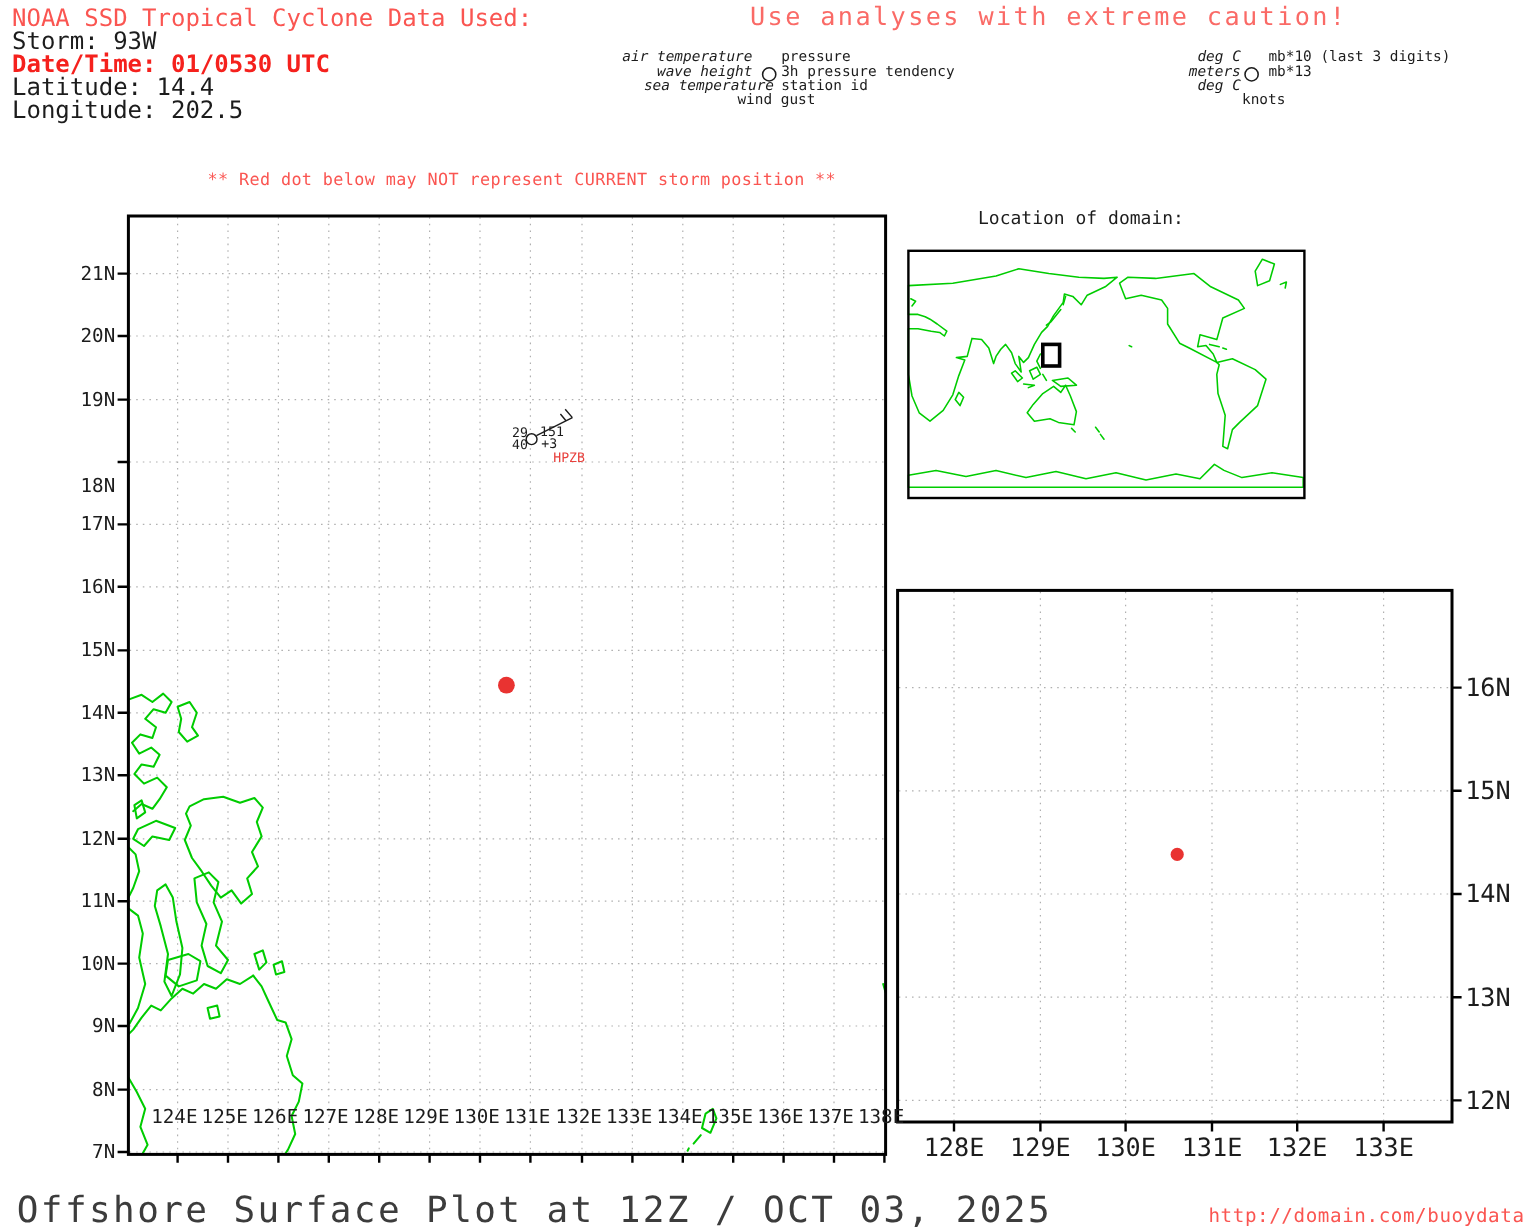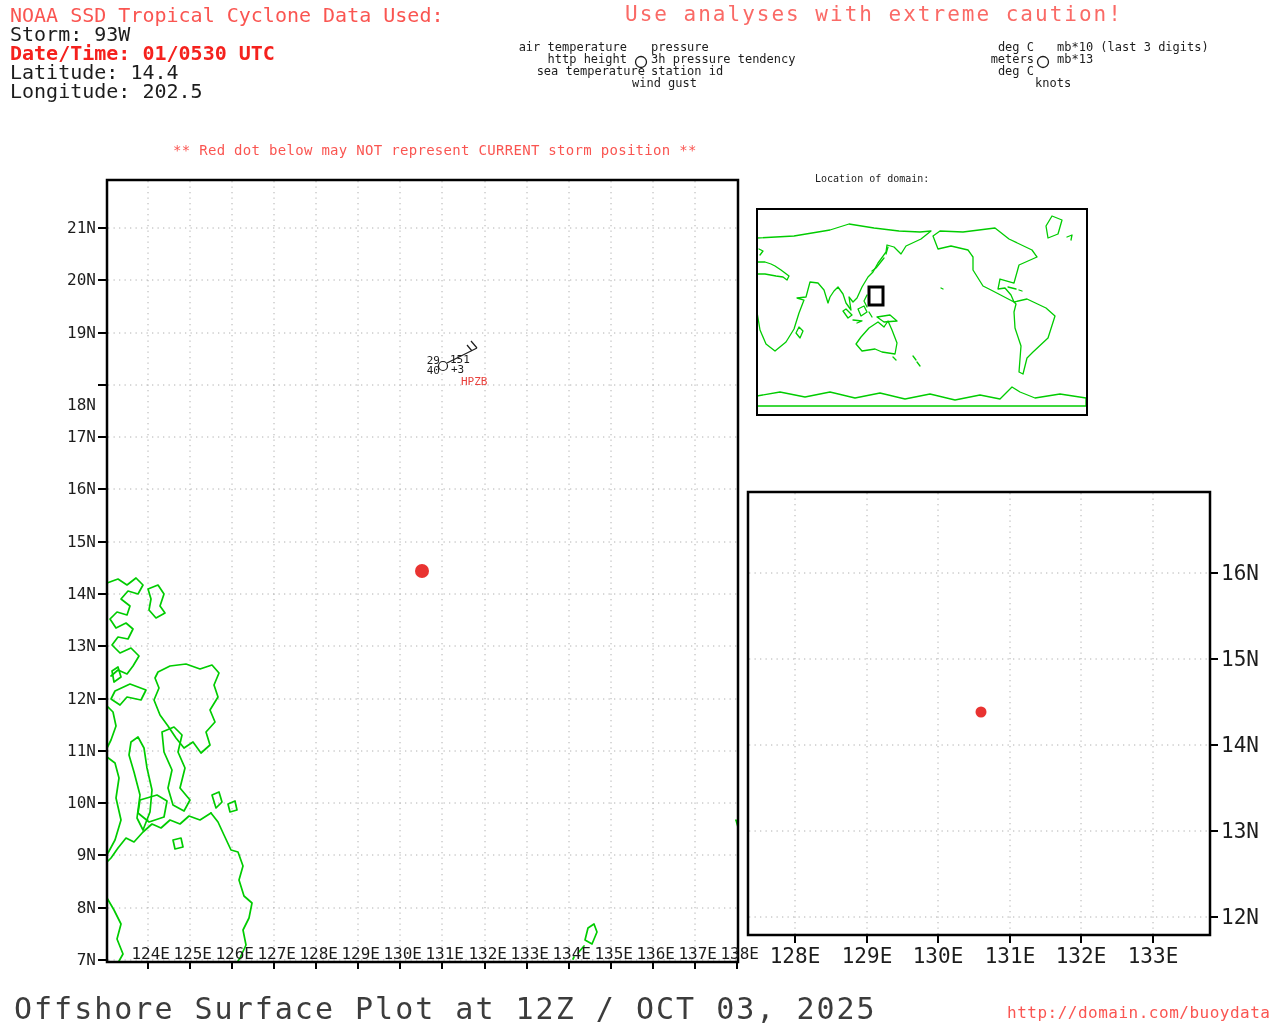--- a/index.html
+++ b/index.html
@@ -9,30 +9,30 @@
     color:#1c1c1c;overflow:hidden;
   }
   .abs{position:absolute;white-space:pre;}
   .red{color:#fa5551;}
   .red-strong{color:#f5211d;font-weight:bold;}
   .salmon{color:#fa6a66;}
   .hdr{font-size:20px;line-height:17px;}
   .caution{font-size:21px;letter-spacing:2px;}
   .warn{font-size:14px;letter-spacing:0.3px;}
   .leg{font-size:12px;line-height:12px;}
-  .leg-l{text-align:right;}
+  .leg-l{text-align:right;font-style:italic;}
   .axis-main{font-size:16px;line-height:18px;}
   .axis-zoom{font-size:21px;line-height:22px;}
   .lat-main{width:42px;text-align:right;left:54px;}
-  .lon-main{width:44px;text-align:right;top:945px;}
+  .lon-main{width:44px;text-align:left;top:922px;}
   .lon-zoom{width:64px;text-align:center;top:945px;}
   .lat-zoom{left:1221px;}
   .stn{font-size:11px;line-height:10px;}
   .stn-r{width:20px;text-align:right;left:420px;}
-  .inset-title{font-size:10px;}
+  .inset-title{font-size:15px;}
   .footer-title{font-size:30px;letter-spacing:2px;color:#3c3c3c;}
   .url{font-size:16px;letter-spacing:0.5px;color:#fa5551;text-decoration:none;}
   svg{position:absolute;left:0;top:0;}
 </style>
 </head>
 <body>
 
 <svg width="1280" height="1024" viewBox="0 0 1280 1024">
 
   <path d="M148,181V961 M190,181V961 M232,181V961 M274,181V961 M316,181V961 M358,181V961 M400,181V961 M442,181V961 M485,181V961 M527,181V961 M569,181V961 M611,181V961 M653,181V961 M695,181V961" stroke="#b0b0b0" stroke-width="1" fill="none" stroke-dasharray="1.3 4.2"></path>
@@ -96,25 +96,25 @@
 <div class="abs hdr red" style="left:10px;top:7px">NOAA SSD Tropical Cyclone Data Used:</div>
 <div class="abs hdr" style="left:10px;top:26px">Storm: 93W</div>
 <div class="abs hdr red-strong" style="left:10px;top:45px">Date/Time: 01/0530 UTC</div>
 <div class="abs hdr" style="left:10px;top:64px">Latitude: 14.4</div>
 <div class="abs hdr" style="left:10px;top:83px">Longitude: 202.5</div>
 
 <div class="abs caution salmon" style="left:625px;top:2px">Use analyses with extreme caution!</div>
 
 <div class="abs leg leg-l" style="left:500px;top:41px;width:127px">air temperature</div>
 <div class="abs leg" style="left:651px;top:41px">pressure</div>
-<div class="abs leg leg-l" style="left:500px;top:53px;width:127px">http height</div>
+<div class="abs leg leg-l" style="left:500px;top:53px;width:127px">wave height</div>
 <div class="abs leg" style="left:651px;top:53px">3h pressure tendency</div>
 <div class="abs leg leg-l" style="left:518px;top:65px;width:127px">sea temperature</div>
 <div class="abs leg" style="left:651px;top:65px">station id</div>
-<div class="abs leg" style="left:597px;top:77px;width:100px;text-align:right">wind gust</div>
+<div class="abs leg" style="left:597px;top:77px;width:100px;text-align:center">wind gust</div>
 
 <div class="abs leg leg-l" style="left:940px;top:41px;width:94px">deg C</div>
 <div class="abs leg" style="left:1057px;top:41px">mb*10 (last 3 digits)</div>
 <div class="abs leg leg-l" style="left:940px;top:53px;width:94px">meters</div>
 <div class="abs leg" style="left:1057px;top:53px">mb*13</div>
 <div class="abs leg leg-l" style="left:940px;top:65px;width:94px">deg C</div>
 <div class="abs leg" style="left:1035px;top:77px">knots</div>
 
 <div class="abs warn red" style="left:173px;top:142px">** Red dot below may NOT represent CURRENT storm position **</div>
 

